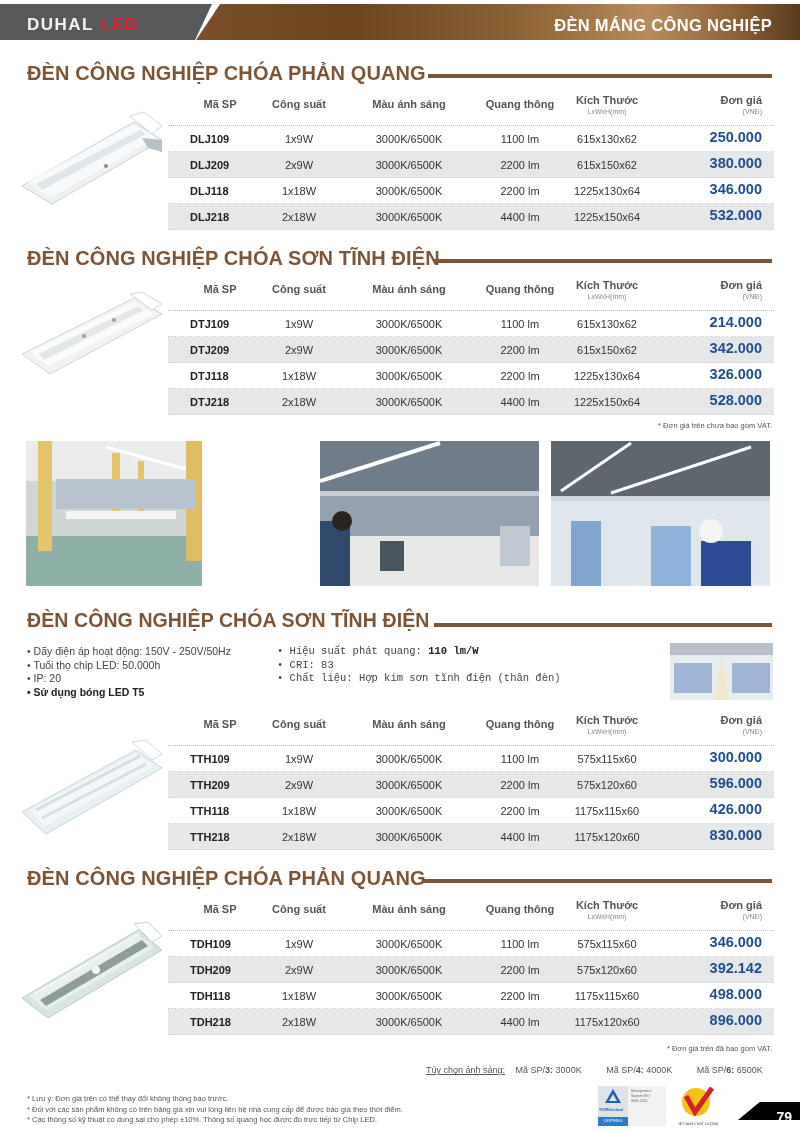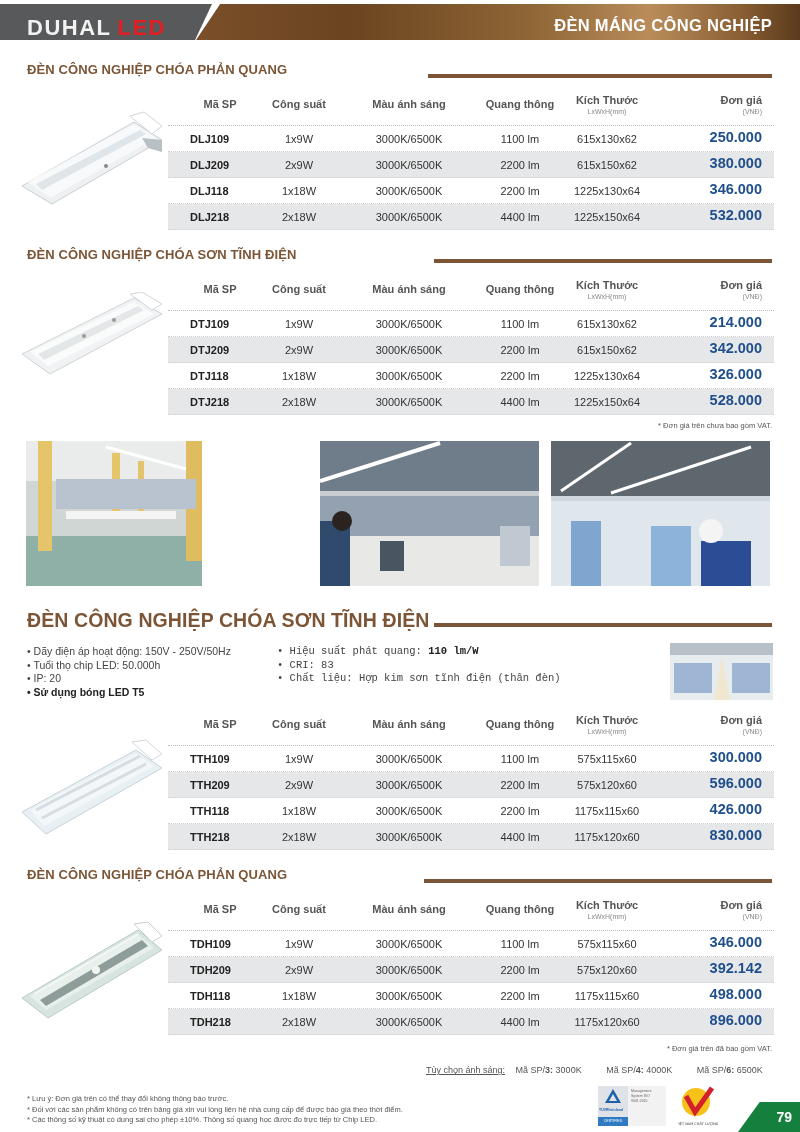--- a/index.html
+++ b/index.html
@@ -3,29 +3,29 @@
 <meta charset="utf-8">
 <style>
   * { box-sizing: border-box; margin: 0; padding: 0; }
   html, body { width: 800px; height: 1132px; background: #ffffff; overflow: hidden; }
   body { font-family: "Liberation Sans", "DejaVu Sans", sans-serif; color: #333; position: relative; }
 
   
   .header { position: absolute; left: 0; top: 0; width: 800px; height: 44px; }
   .header-left { position: absolute; left: 0; top: 4px; width: 212px; height: 36px; background: #58595b;
     clip-path: polygon(0 0, 100% 0, 92% 100%, 0 100%); }
-  .logo { position: absolute; left: 27px; top: 11px; font-size: 22px; font-weight: bold; letter-spacing: 1.5px; color: #f2f2f2; }
+  .logo { position: absolute; left: 27px; top: 11px; font-size: 17px; font-weight: bold; letter-spacing: 1.5px; color: #f2f2f2; }
   .logo .red { color: #e31e24; margin-left: 6px; }
   .header-right { position: absolute; left: 196px; top: 4px; width: 604px; height: 36px;
     background: linear-gradient(90deg, #7a4f2a 0%, #6b4420 25%, #8e6535 55%, #b98c5a 75%, #8a5f33 90%, #5a3a1c 100%);
     clip-path: polygon(4% 0, 100% 0, 100% 100%, 0 100%); text-align: right; }
   .header-title { position: absolute; right: 28px; top: 12px; font-size: 16.5px; font-weight: bold; color: #fff; letter-spacing: 0.3px; }
 
   
-  .sec-title { position: absolute; left: 27px; font-size: 13px; font-weight: bold; color: #7b5536; letter-spacing: 0.1px; white-space: nowrap; }
+  .sec-title { position: absolute; left: 27px; font-size: 20px; font-weight: bold; color: #7b5536; letter-spacing: 0.1px; white-space: nowrap; }
   .sec-line { position: absolute; height: 4px; background: #7b5536; right: 28px; }
 
   
   .tbl { position: absolute; left: 168px; width: 606px; }
   .thead { height: 34px; position: relative; border-bottom: 1px dotted #bbb; }
   .th { position: absolute; top: 6px; font-size: 11px; color: #555; font-weight: bold; text-align: center; }
   .th .sub { display: block; font-size: 7px; font-weight: normal; color: #888; margin-top: 2px; }
   .row { height: 26px; position: relative; border-bottom: 1px dotted #d0d0d0; }
   .row.alt { background: #e6e7e8; }
   .cell { position: absolute; top: 7px; font-size: 11px; color: #333; text-align: center; }
@@ -50,21 +50,21 @@
   
   .specs { position: absolute; font-size: 10.5px; color: #444; line-height: 13.5px; }
   .specs b { color: #222; }
 
   .light-options { position: absolute; top: 1065px; left: 426px; font-size: 9px; color: #555; white-space: nowrap; }
   .light-options .lbl { text-decoration: underline; margin-right: 8px; }
   .light-options .opt { margin-right: 22px; }
 
   .footnotes { position: absolute; left: 27px; top: 1094px; font-size: 7.5px; color: #555; line-height: 10.5px; }
 
-  .page-num { position: absolute; right: 0; top: 1102px; width: 62px; height: 30px; background: #15803d;
+  .page-num { position: absolute; right: 0; top: 1102px; width: 62px; height: 18px; background: #000000;
     clip-path: polygon(35% 0, 100% 0, 100% 100%, 0 100%); }
   .page-num span { position: absolute; right: 8px; top: 7px; color: #fff; font-weight: bold; font-size: 14px; }
 </style>
 </head>
 <body>
 
 <div class="header">
   <div class="header-right">
     <span class="header-title">ĐÈN MÁNG CÔNG NGHIỆP</span>
   </div>

